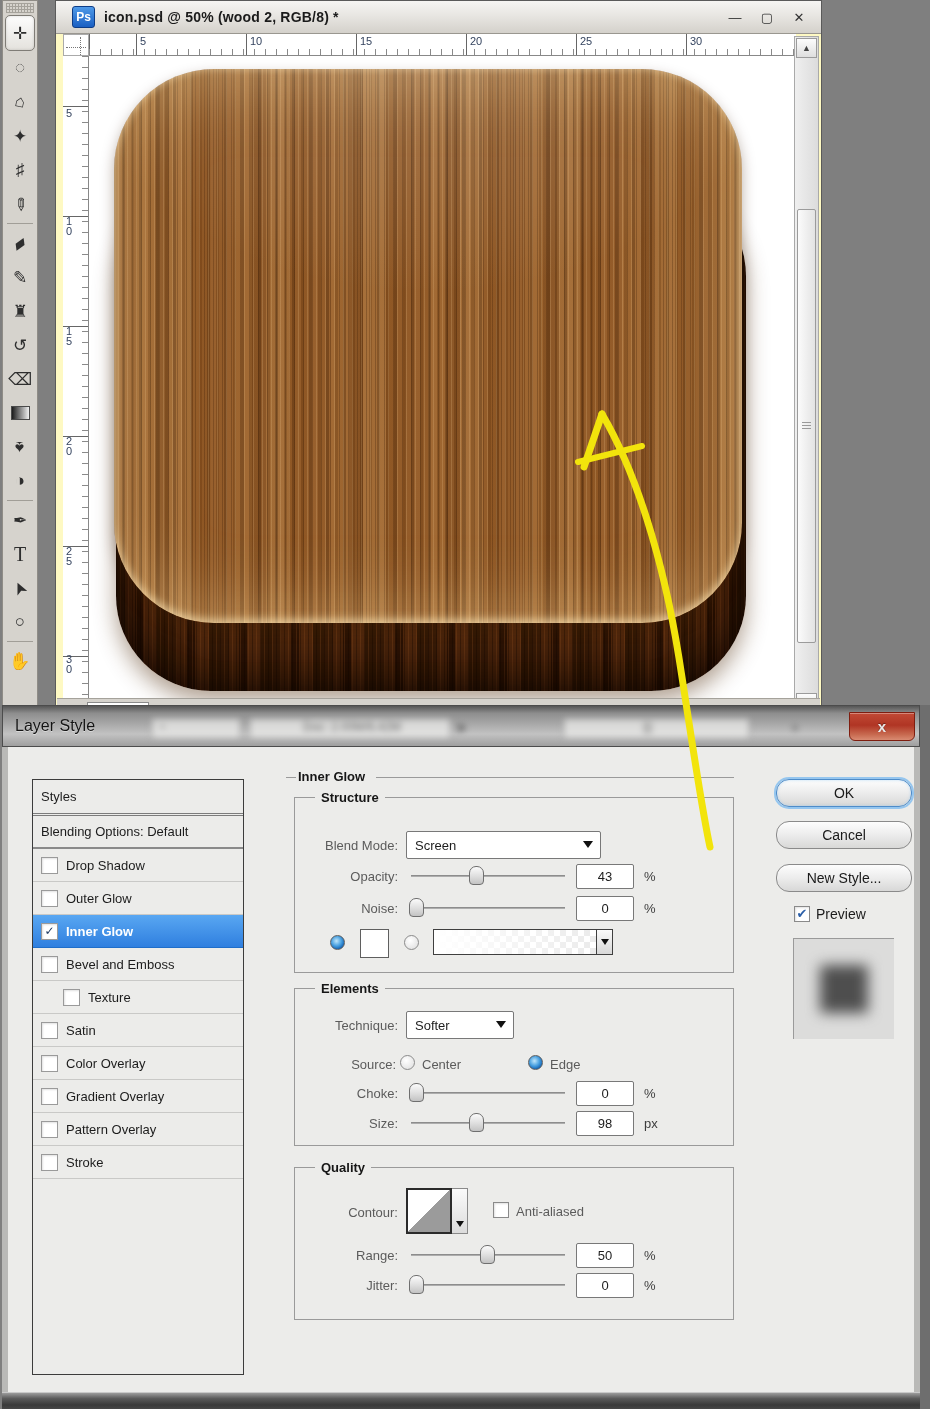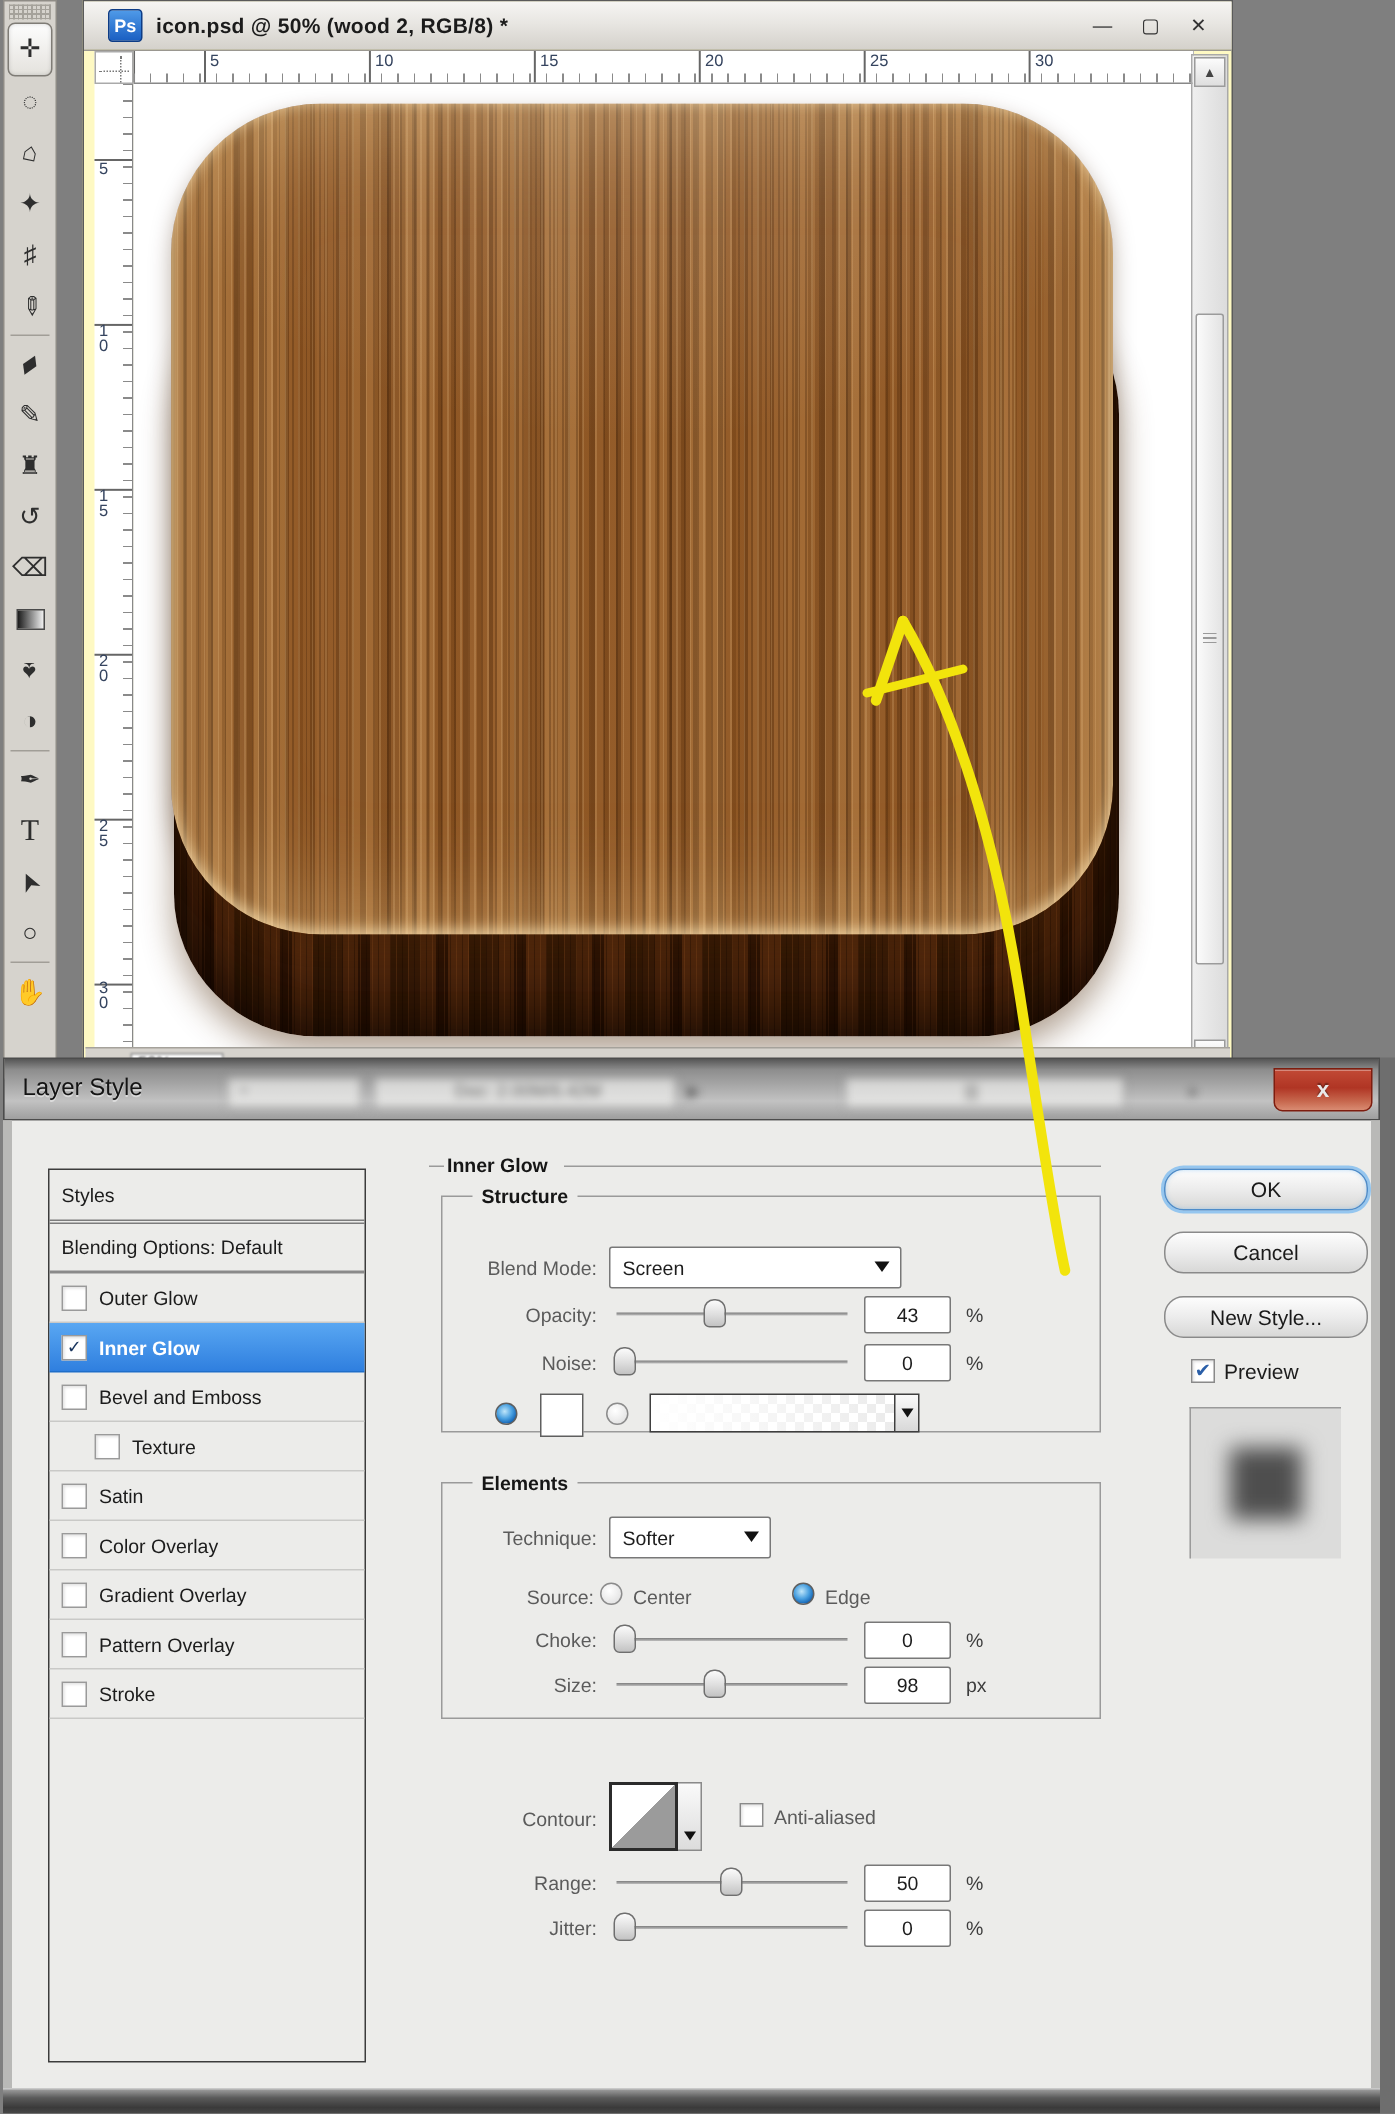--- a/index.html
+++ b/index.html
@@ -326,20 +326,24 @@
 
     <div class="ls-body">
 
       <div class="styles-list">
         <div class="sl-header">Styles</div>
         <div class="sl-row thick">
             <span>Blending Options: Default</span>
           </div>
         <div class="sl-row">
             <span class="cb"></span>
+            <span>Drop Shadow</span>
+          </div>
+        <div class="sl-row">
+            <span class="cb"></span>
             <span>Outer Glow</span>
           </div>
         <div class="sl-row sel">
             <span class="cb">✓</span>
             <span>Inner Glow</span>
           </div>
         <div class="sl-row">
             <span class="cb"></span>
             <span>Bevel and Emboss</span>
           </div>
@@ -364,21 +368,21 @@
             <span>Pattern Overlay</span>
           </div>
         <div class="sl-row">
             <span class="cb"></span>
             <span>Stroke</span>
           </div>
       </div>
 
       <div class="panel-title">Inner Glow</div>
 
-      <div class="gbox" style="top:50px;height:158px">
+      <div class="gbox" style="top:50px;height:176px">
         <span class="gbox-legend">Structure</span>
       </div>
       <span class="flabel" style="left:250px;top:91px;width:140px">Blend Mode:</span>
       <div class="dropdown" style="left:398px;top:84px;width:195px;height:28px">
         <span>Screen</span>
           <span class="dd-arrow"></span>
       </div>
       <span class="flabel" style="left:250px;top:122px;width:140px">Opacity:</span>
       <div class="slider" style="left:403px;top:119px">
         <div class="track"></div>
@@ -429,20 +433,23 @@
       <span class="flabel" style="left:250px;top:369px;width:140px">Size:</span>
       <div class="slider" style="left:403px;top:366px">
         <div class="track"></div>
           <div class="thumb" style="left:58px"></div>
       </div>
       <div class="valbox" style="left:568px;top:364px">
           <span>98</span>
         </div>
       <span class="unit" style="left:636px;top:369px">px</span>
 
+      <div class="gbox" style="top:420px;height:153px">
+        <span class="gbox-legend">Quality</span>
+      </div>
       <span class="flabel" style="left:250px;top:458px;width:140px">Contour:</span>
       <div class="contour-chip" style="left:398px;top:441px"></div>
       <div class="contour-btn" style="left:444px;top:441px"></div>
       <span class="checkbox" style="left:485px;top:455px"></span>
       <span class="rlabel" style="left:508px;top:457px">Anti-aliased</span>
       <span class="flabel" style="left:250px;top:501px;width:140px">Range:</span>
       <div class="slider" style="left:403px;top:498px">
         <div class="track"></div>
           <div class="thumb" style="left:69px"></div>
       </div>

